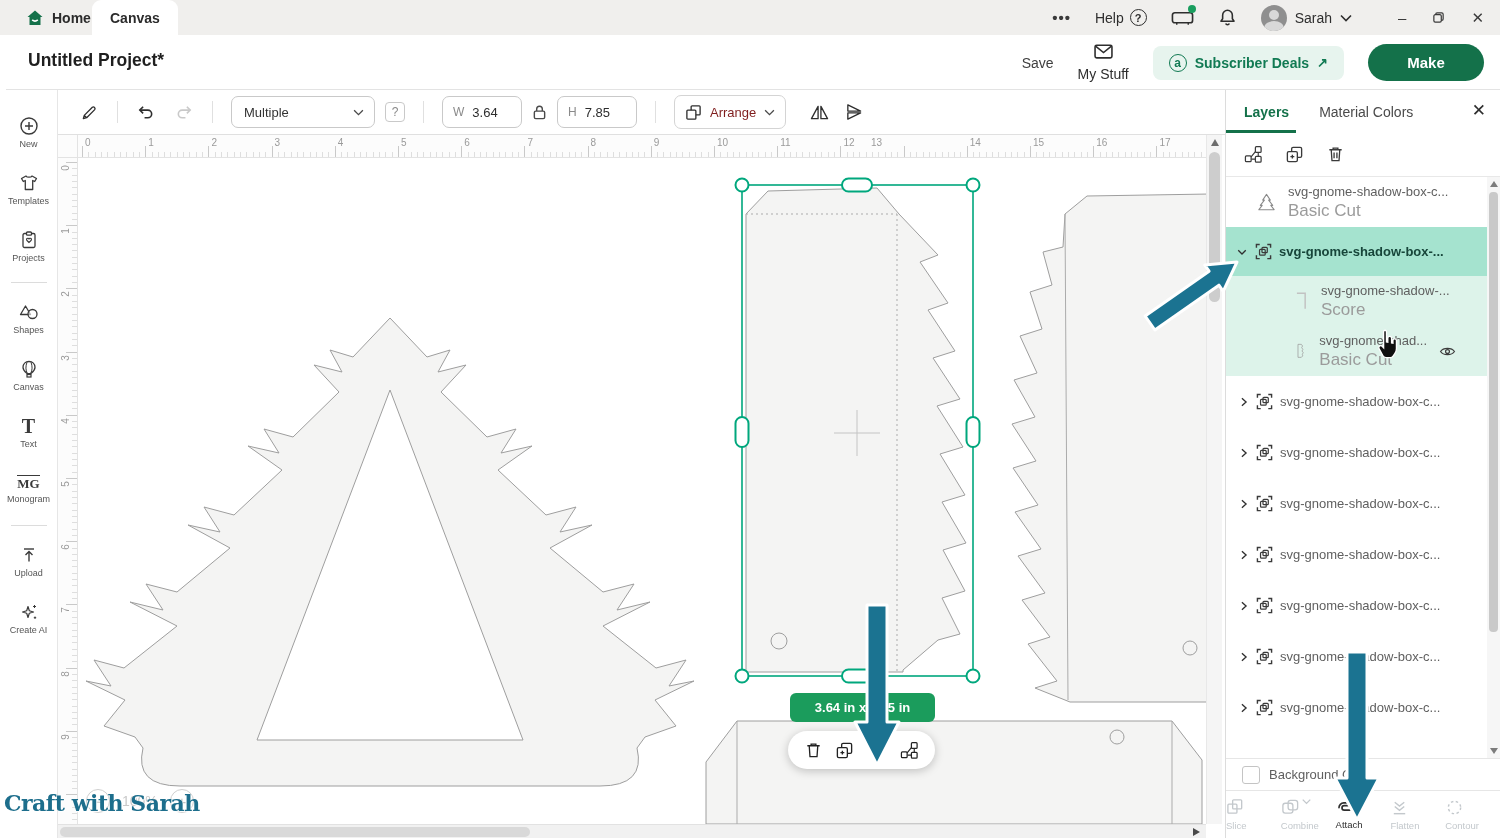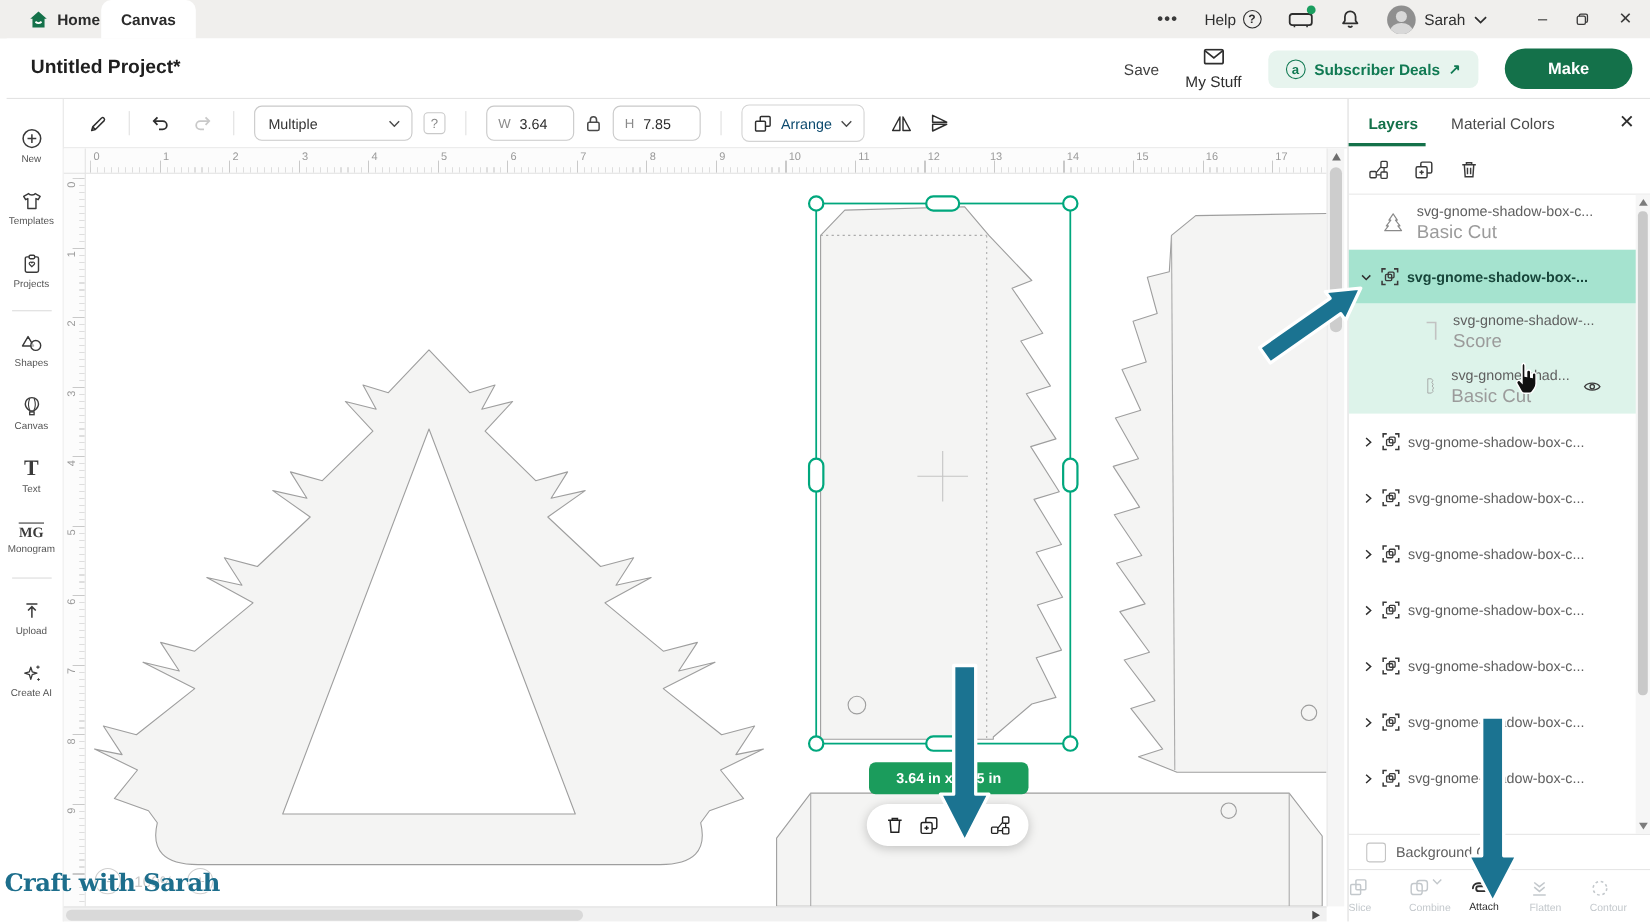--- a/index.html
+++ b/index.html
@@ -43,21 +43,21 @@
   .sep { width:1px; height:22px; background:#e0e0e0; margin:0 18px; }
   .tbic { color:#2e2e2e; cursor:pointer; display:flex; align-items:center; }
   .tbic.dis { color:#c9c9c9; cursor:default; }
   .undo { margin-right:20px; }
   .selbox { width:144px; height:32px; border:1px solid #c9c9c9; border-radius:7px; display:flex; align-items:center; justify-content:space-between; padding:0 10px 0 12px; font-size:13px; color:#333; cursor:pointer; }
   .qbox { width:20px; height:20px; border:1px solid #c9c9c9; border-radius:4px; color:#8a8a8a; font-size:12px; display:flex; align-items:center; justify-content:center; margin-left:10px; cursor:pointer; }
   .dimbox { width:80px; height:32px; border:1px solid #c9c9c9; border-radius:7px; display:flex; align-items:center; gap:8px; padding:0 10px; font-size:13px; cursor:text; }
   .dim-l { color:#8a8a8a; font-size:12px; }
   .dim-v { color:#2e2e2e; }
   .lockic { margin:0 10px; color:#4a4a4a; }
-  .arrangebox { height:20px; border:1px solid #d4d4d4; border-radius:7px; display:flex; align-items:center; gap:8px; padding:16px 10px; font-size:13px; color:#0c4a6e; cursor:pointer; }
+  .arrangebox { height:20px; border:1px solid #d4d4d4; border-radius:7px; display:flex; align-items:center; gap:8px; padding:16px 10px; font-size:13px; color:#7f1d1d; cursor:pointer; }
   .flips { display:flex; gap:16px; margin-left:24px; color:#2e2e2e; }
 
   
   .leftbar { position:absolute; left:0; top:90px; width:58px; height:748px; background:#fff; border-right:1px solid #e6e6e6; display:flex; flex-direction:column; align-items:center; padding-top:14px; }
   .lb-item { width:56px; height:57px; display:flex; flex-direction:column; align-items:center; justify-content:center; gap:3px; cursor:pointer; color:#3a3a3a; }
   .lb-item span.lb-lb { font-size:9px; color:#555; }
   .lb-div { width:36px; height:1px; background:#dcdcdc; margin:7px 0; }
   .tx-T { font-family:"Liberation Serif", serif; font-size:20px; font-weight:700; color:#3a3a3a; line-height:20px; }
   .tx-MG { font-family:"Liberation Serif", serif; font-size:13px; font-weight:700; color:#3a3a3a; border-top:1.5px solid #3a3a3a; padding-top:1px; line-height:14px; }
 
@@ -348,21 +348,21 @@
         <span class="rnum" style="left: 196.6px;">3</span>
         <span class="rnum" style="left: 259.8px;">4</span>
         <span class="rnum" style="left: 323px;">5</span>
         <span class="rnum" style="left: 386.2px;">6</span>
         <span class="rnum" style="left: 449.4px;">7</span>
         <span class="rnum" style="left: 512.6px;">8</span>
         <span class="rnum" style="left: 575.8px;">9</span>
         <span class="rnum" style="left: 639px;">10</span>
         <span class="rnum" style="left: 702.2px;">11</span>
         <span class="rnum" style="left: 765.4px;">12</span>
-        <span class="rnum" style="left: 822px;">13</span>
+        <span class="rnum" style="left: 793px;">13</span>
         <span class="rnum" style="left: 891.8px;">14</span>
         <span class="rnum" style="left: 955px;">15</span>
         <span class="rnum" style="left: 1018.2px;">16</span>
         <span class="rnum" style="left: 1081.4px;">17</span>
       </div>
     <div class="vruler">
         <span class="vnum" style="top: 4px;">0</span>
         <span class="vnum" style="top: 67.2px;">1</span>
         <span class="vnum" style="top: 130.4px;">2</span>
         <span class="vnum" style="top: 193.6px;">3</span>

